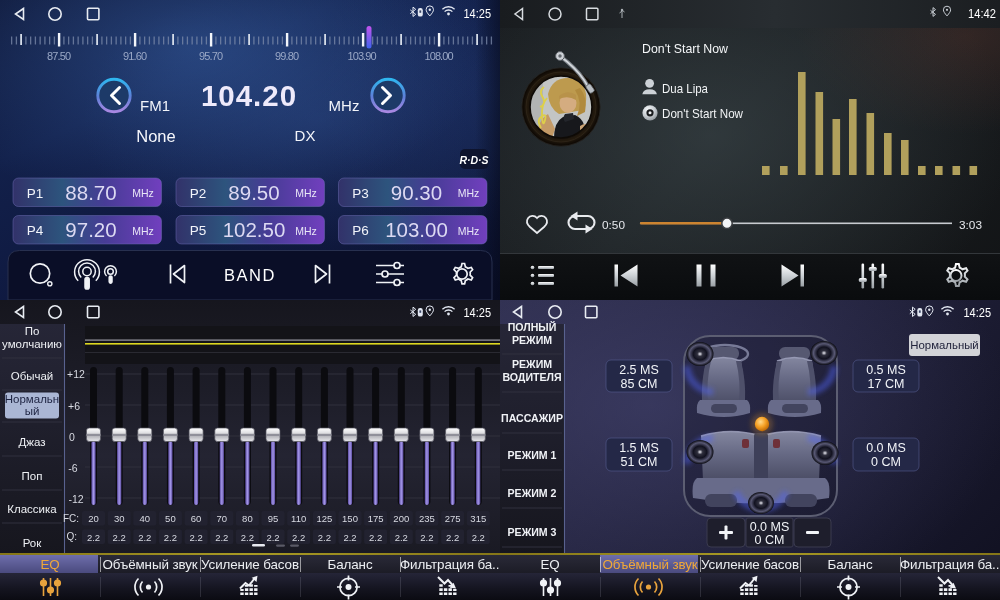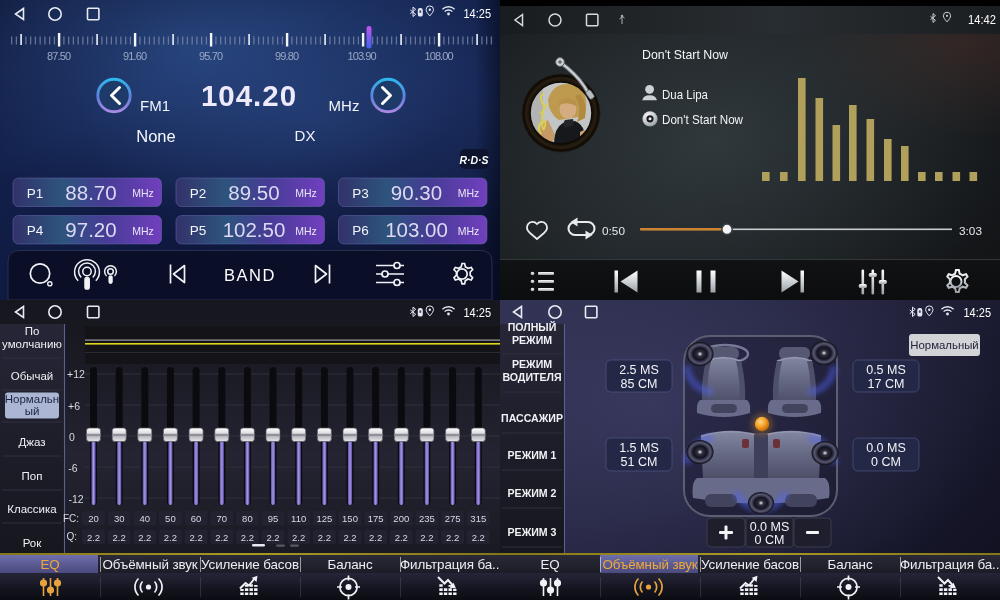--- a/index.html
+++ b/index.html
@@ -8,21 +8,21 @@
   #page { position:relative; width:892px; height:600px; }
   .q { position:absolute; width:500px; height:300px; overflow:hidden; }
   #q-tl { left:0; top:0;
     background:
       linear-gradient(90deg, rgba(5,8,22,0) 95%, rgba(5,8,22,.55) 100%),
       radial-gradient(430px 230px at 38% 16%, rgba(58,100,170,.50), rgba(56,98,168,0) 70%),
       radial-gradient(340px 210px at 64% 40%, rgba(52,88,156,.34), rgba(52,88,156,0) 70%),
       radial-gradient(240px 280px at 98% 30%, rgba(36,62,120,.32), rgba(36,62,120,0) 70%),
       linear-gradient(155deg, #0d1534 0%, #12204a 30%, #0f1940 60%, #0a0f2b 100%);
   }
-  #q-tr { left:500px; top:6px;
+  #q-tr { left:500px; top:0;
     background:
       radial-gradient(420px 300px at 42% 45%, rgba(64,76,80,.55), rgba(64,76,80,0) 72%),
       radial-gradient(240px 140px at 93% 12%, rgba(110,60,48,.30), rgba(110,60,48,0) 70%),
       linear-gradient(135deg, #181b1e 0%, #1c2023 45%, #121416 100%);
   }
   #q-bl { left:0; top:300px; background:linear-gradient(180deg,#16161e 0%,#1d1d28 30%,#242432 52%,#1c1c26 78%,#15151d 100%); }
   #q-br { left:500px; top:300px;
     background:
       radial-gradient(500px 320px at 30% 35%, rgba(72,72,118,.55), rgba(72,72,118,0) 72%),
       linear-gradient(135deg, #2c2c4a 0%, #22223c 40%, #101020 100%);

